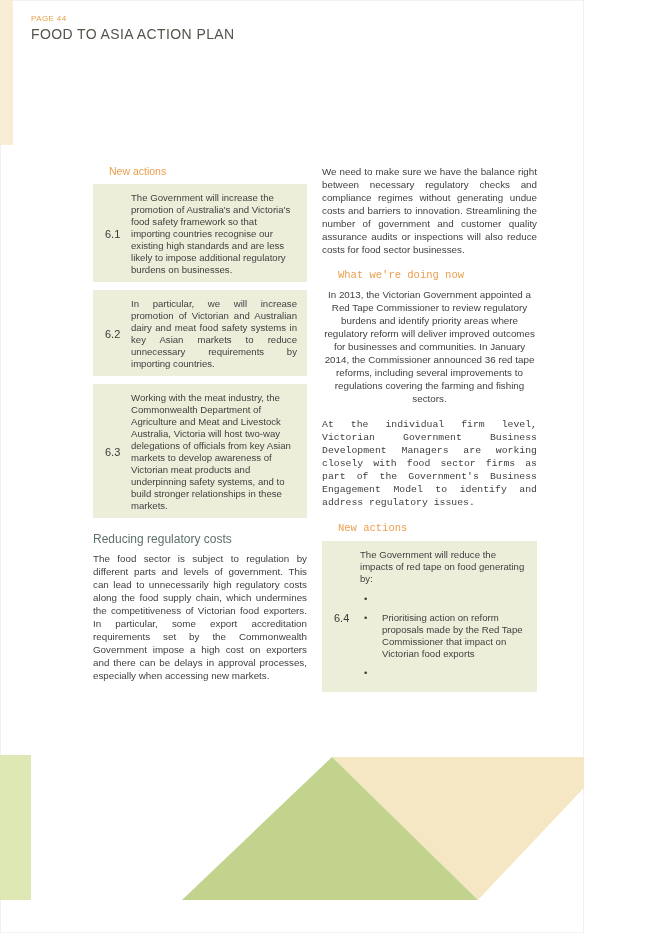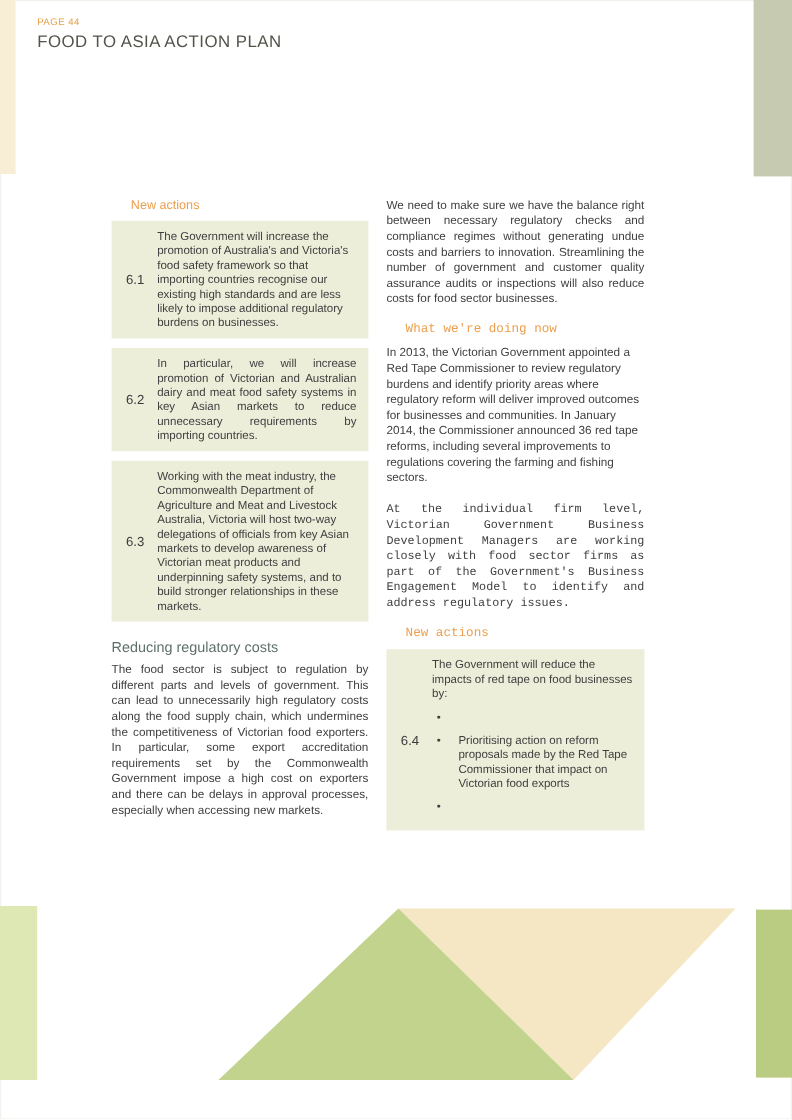--- a/index.html
+++ b/index.html
@@ -1,36 +1,36 @@
 <!DOCTYPE html>
 <html><head>
 <meta charset="utf-8">
 <style>
   html,body{margin:0;padding:0;background:#ffffff;}
   body{font-family:"Liberation Sans", sans-serif;}
   .page{
     position:relative;
-    width:660px;height:933px;
+    width:584px;height:933px;
     background:#ffffff;
     overflow:hidden;
     box-shadow:inset 0 0 0 1px #f1f1ee;
   }
   
   .bar-top-left{position:absolute;left:0;top:0;width:13px;height:145px;background:#f8eed5;}
   .bar-top-right{position:absolute;left:628px;top:0;width:32px;height:147px;background:#c6cab1;}
   
   .header{position:absolute;left:31px;top:14px;}
   .page-label{font-size:8px;letter-spacing:.4px;color:#e8a049;margin:0 0 3px 0;}
   .doc-title{font-size:14px;letter-spacing:.4px;color:#54534b;margin:0;}
   
   .col-left{position:absolute;left:93px;top:165px;width:214px;}
   .col-right{position:absolute;left:322px;top:165px;width:215px;}
   .orange-heading{font-size:10.5px;color:#ec9f4e;margin:0 0 7px 16px;font-weight:normal;}
   .section-heading{font-size:12px;color:#5e7168;margin:14px 0 6px 0;font-weight:normal;}
-  .body-par{font-size:9.8px;line-height:13px;color:#3f3f3f;margin:0 0 0 0;}
+  .body-par{font-size:9.8px;line-height:13px;color:#3f3f3f;margin:0 0 0 0;text-align:center;}
   .justify{text-align:justify;}
   
   .action-box{
     background:#edeeda;
     margin:0 0 8px 0;
     padding:8px 8px 6px 12px;
     display:flex;align-items:center;
   }
   .action-num{
     width:26px;flex:0 0 26px;
@@ -90,21 +90,21 @@
 
     <h3 class="orange-heading mt12">What we're doing now</h3>
     <p class="body-par">In 2013, the Victorian Government appointed a Red Tape Commissioner to review regulatory burdens and identify priority areas where regulatory reform will deliver improved outcomes for businesses and communities. In January 2014, the Commissioner announced 36 red tape reforms, including several improvements to regulations covering the farming and fishing sectors.</p>
     <p class="body-par justify mt12">At the individual firm level, Victorian Government Business Development Managers are working closely with food sector firms as part of the Government's Business Engagement Model to identify and address regulatory issues.</p>
 
     <h3 class="orange-heading mt12">New actions</h3>
 
     <div class="action-box">
       <div class="action-num">6.4</div>
       <div class="action-text">
-        <p class="action-intro" style="margin:0 0 8px 0;">The Government will reduce the impacts of red tape on food businesses by:</p>
+        <p class="action-intro" style="margin:0 0 8px 0;">The Government will reduce the impacts of red tape on food generating by:</p>
         <ul class="bullet-list">
           <li class="bullet-item">
             <span class="bullet-glyph">•</span>
           </li>
           <li class="bullet-item">
             <span class="bullet-glyph">•</span>
             <span class="bullet-text">Prioritising action on reform proposals made by the Red Tape Commissioner that impact on Victorian food exports</span>
           </li>
           <li class="bullet-item">
             <span class="bullet-glyph">•</span>

